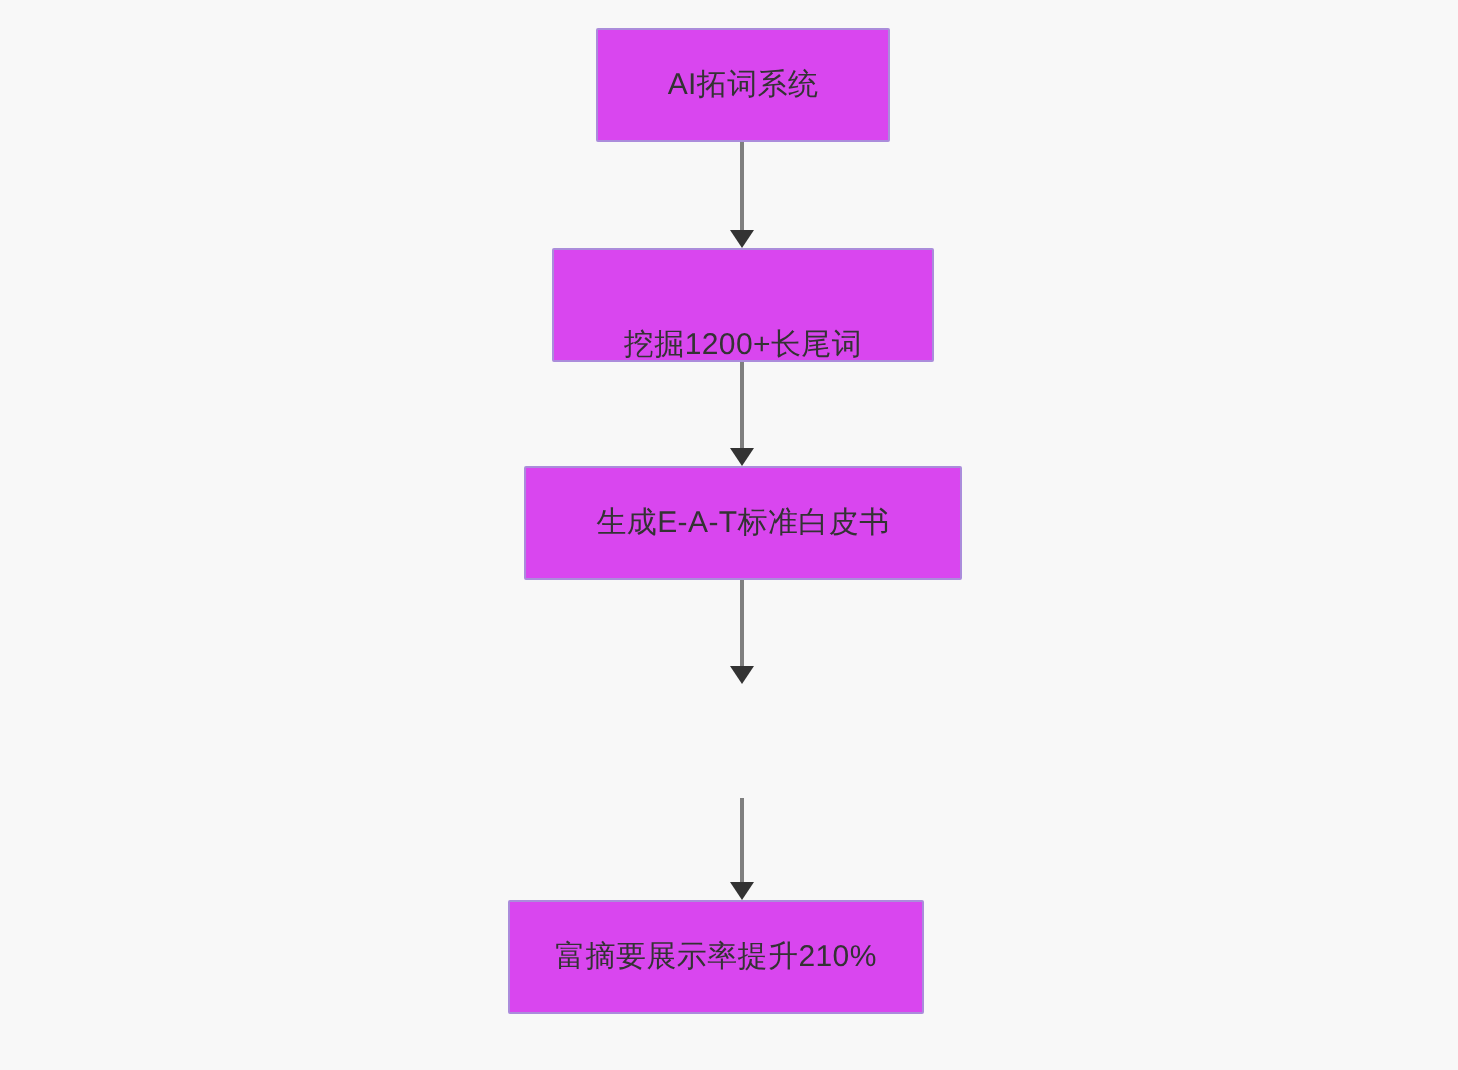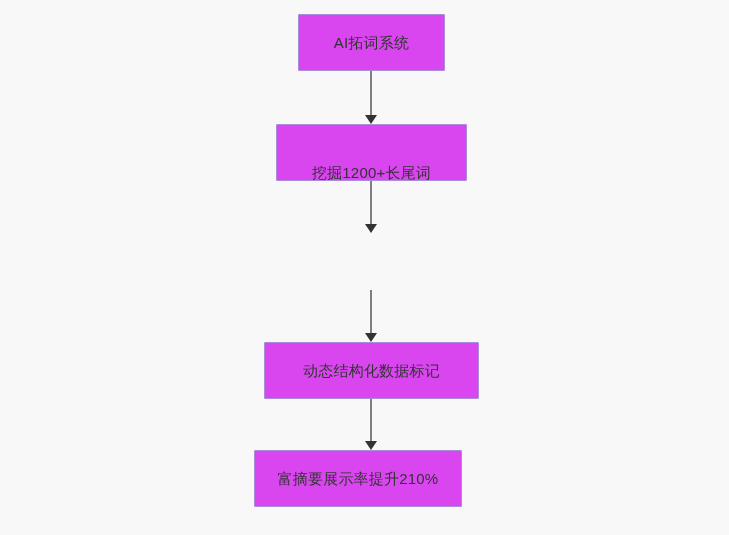--- a/index.html
+++ b/index.html
@@ -102,29 +102,29 @@
 
   <div class="node" id="node-2">
     <span class="node-label">挖掘1200+长尾词</span>
   </div>
 
   <div class="edge" id="edge-2">
     <div class="edge-line"></div>
     <div class="edge-head"></div>
   </div>
 
+  <div class="node" id="node-3">
+    <span class="node-label">生成E-A-T标准白皮书</span>
+  </div>
 
   <div class="edge" id="edge-3">
     <div class="edge-line"></div>
     <div class="edge-head"></div>
   </div>
 
-  <div class="node" id="node-4">
-    <span class="node-label">动态结构化数据标记</span>
-  </div>
 
   <div class="edge" id="edge-4">
     <div class="edge-line"></div>
     <div class="edge-head"></div>
   </div>
 
   <div class="node" id="node-5">
     <span class="node-label">富摘要展示率提升210%</span>
   </div>
 

